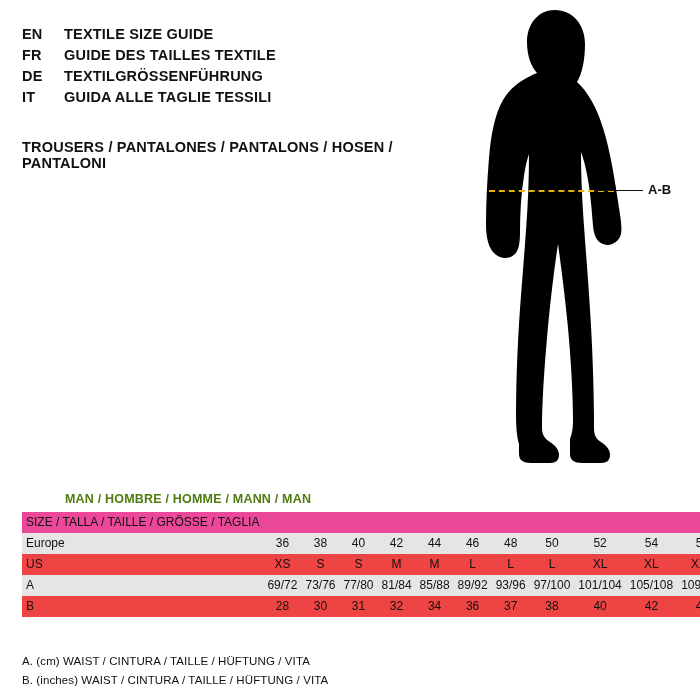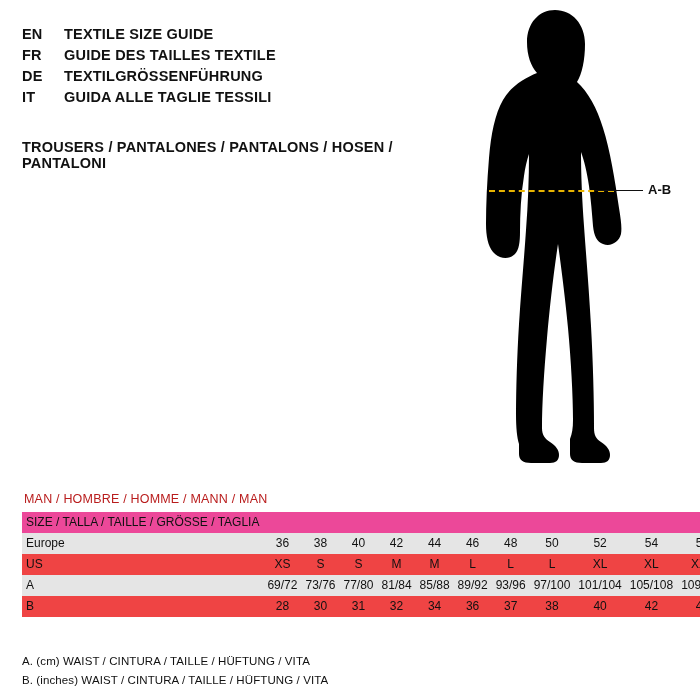--- a/index.html
+++ b/index.html
@@ -100,24 +100,25 @@
 
   
   .table-wrap {
     position: absolute;
     left: 22px;
     top: 492px;
     width: 656px;
   }
   .group-head {
     font-size: 12.5px;
-    font-weight: normal;
+    font-weight: bold;
     letter-spacing: 0.2px;
-    color: #b91c1c;
+    color: #4d7c0f;
     padding: 0 0 6px 2px;
+    margin-left: 41px;
   }
   table.size-table {
     border-collapse: collapse;
     width: 656px;
     font-size: 12px;
     color: #111;
   }
   table.size-table td {
     padding: 3px 4px 3px 4px;
     line-height: 15px;

